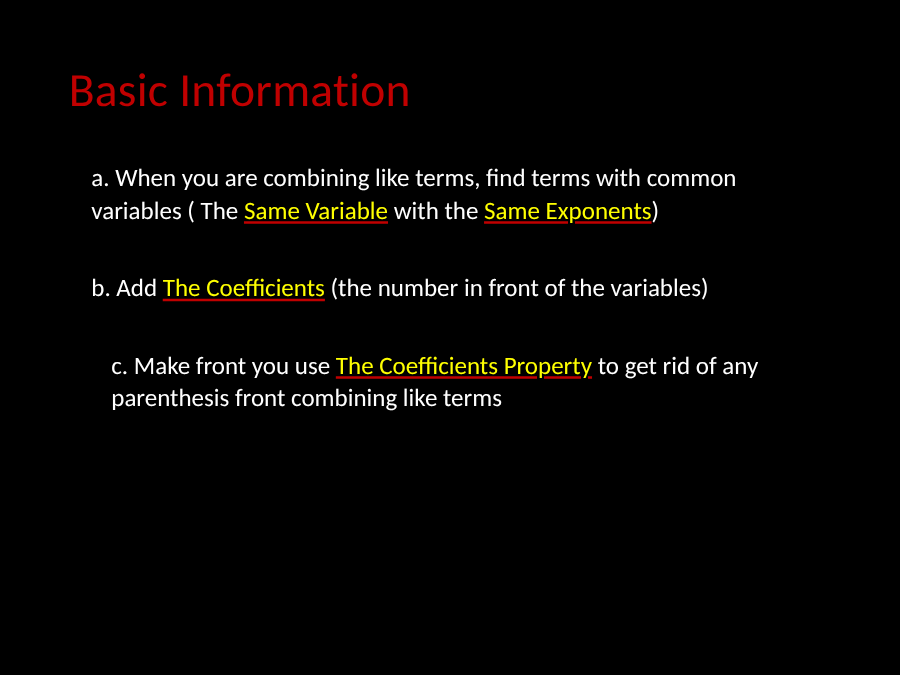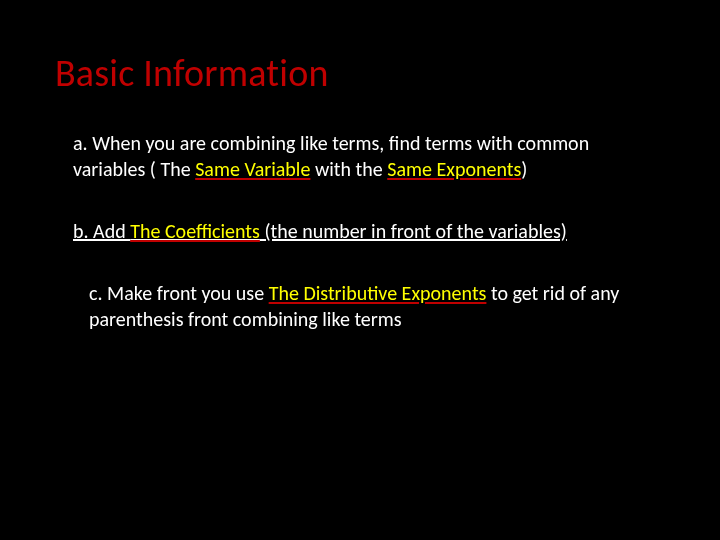--- a/index.html
+++ b/index.html
@@ -31,21 +31,20 @@
     line-height: 1.3;
     color: #fff;
     margin-bottom: 36px;
     max-width: 560px;
   }
   .para-a {
     margin-left: 18px;
   }
   .para-b {
     margin-left: 18px;
-    text-decoration: underline;
   }
   .para-c {
     margin-left: 34px;
     margin-bottom: 0;
   }
   .hl {
     color: #ffff00;
     text-decoration: underline;
     text-decoration-color: #c00000;
     text-decoration-thickness: 2px;
@@ -60,15 +59,15 @@
 
   <div class="para para-a">
     <span>a. When you are combining like terms, find terms with common variables ( The </span><span class="hl">Same Variable</span><span> with the </span><span class="hl">Same Exponents</span><span>)</span>
   </div>
 
   <div class="para para-b">
     <span>b. Add </span><span class="hl">The Coefficients</span><span> (the number in front of the variables)</span>
   </div>
 
   <div class="para para-c">
-    <span>c. Make front you use </span><span class="hl">The Distributive Exponents</span><span> to get rid of any parenthesis front combining like terms</span>
+    <span>c. Make front you use </span><span class="hl">The Coefficients Property</span><span> to get rid of any parenthesis front combining like terms</span>
   </div>
 </div>
 
 </body></html>

